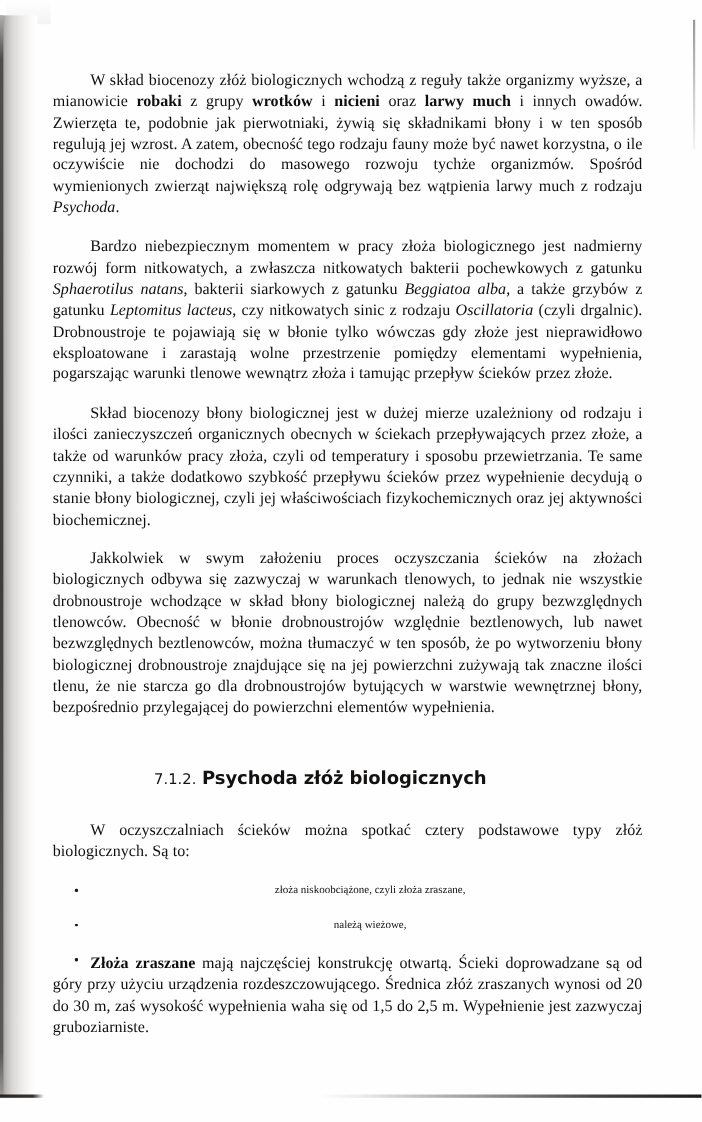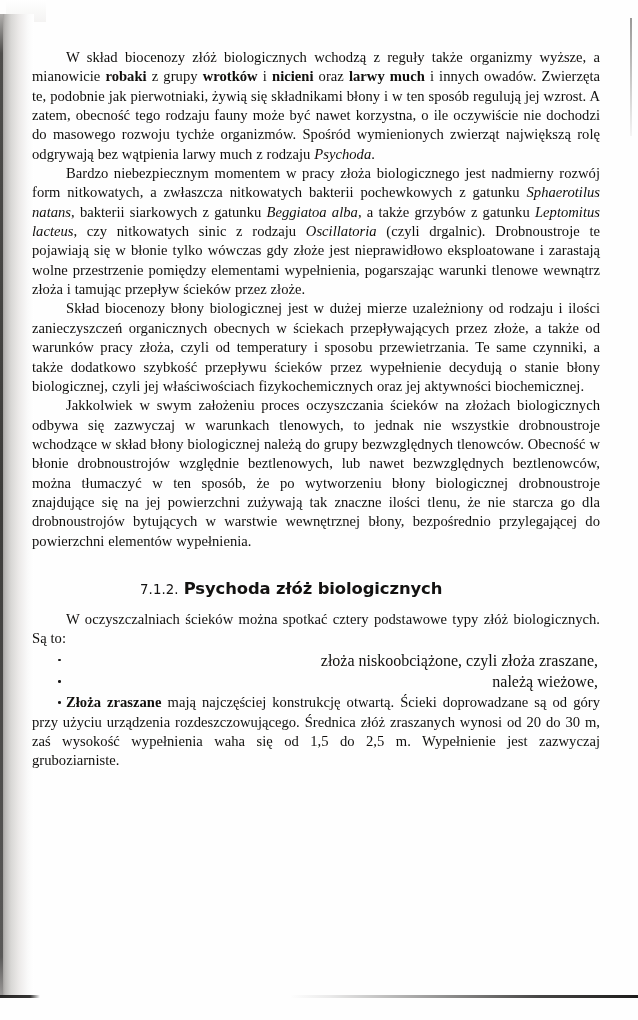--- a/index.html
+++ b/index.html
@@ -77,21 +77,21 @@
 
   
   .content {
     position: absolute;
     left: 32px;
     top: 48px;
     width: 568px;
   }
 
   p.body {
-    margin: 0;
+    margin: 16px;
     text-align: justify;
     text-justify: inter-word;
     font-size: 14.6px;
     line-height: 19.35px;
     text-indent: 34px;
     letter-spacing: 0.02px;
     word-spacing: 0.2px;
     -webkit-font-smoothing: none;
   }
 
@@ -119,25 +119,25 @@
   }
 
   
   ul.bullets {
     margin: 0;
     padding: 0;
     list-style: none;
   }
   ul.bullets li {
     position: relative;
-    margin: 2px;
+    margin: 12px;
     padding-left: 41px;
-    font-size: 16px;
+    font-size: 10px;
     line-height: 19.35px;
-    text-align: right;
+    text-align: center;
   }
   ul.bullets li .dot {
     position: absolute;
     left: 24px;
     top: 8px;
     width: 2.6px;
     height: 2.6px;
     background: #1a1918;
     border-radius: 50%;
   }

